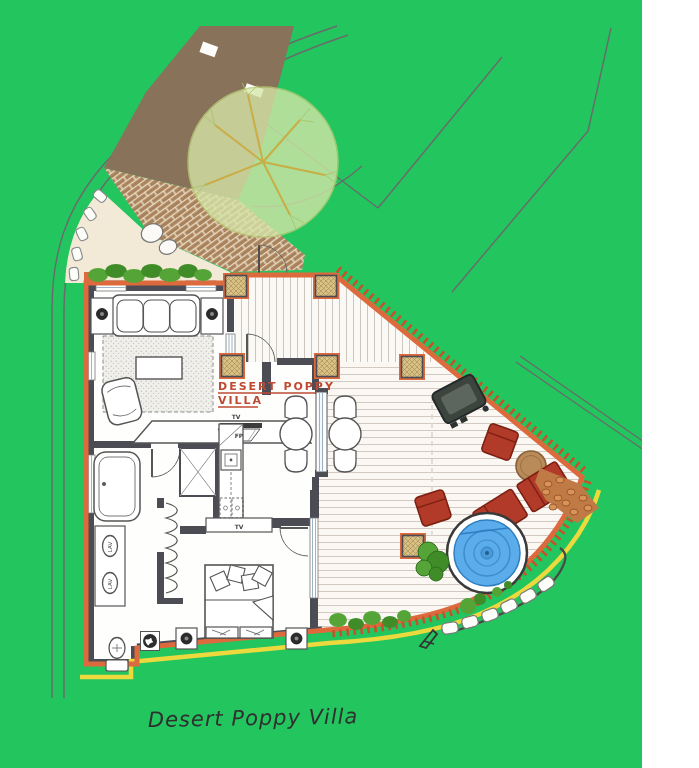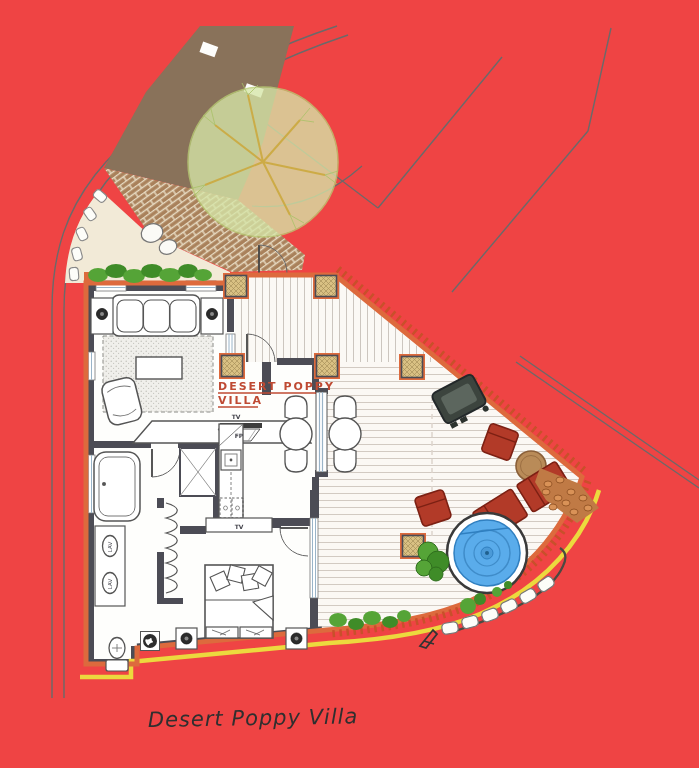--- a/index.html
+++ b/index.html
@@ -1,16 +1,16 @@
 <!DOCTYPE html>
 <html><head>
 <meta charset="utf-8">
 <style>
   html,body{margin:0;padding:0;background:#ffffff;}
-  #stage{position:relative;width:699px;height:768px;background:#ef4444;overflow:hidden;
+  #stage{position:relative;width:642px;height:768px;background:#22c55e;overflow:hidden;
          font-family:"DejaVu Sans", sans-serif;}
   svg{position:absolute;left:0;top:0;}
   text{font-family:"DejaVu Sans", sans-serif;}
   .villa-tag{font-weight:bold;font-size:11px;letter-spacing:2px;}
   .caption{font-size:21px;font-style:italic;fill:#2f2f2f;letter-spacing:1px;}
   .tiny{font-size:6px;fill:#44444c;font-weight:bold;}
   .teeny{font-size:5.5px;fill:#55555c;}
 </style>
 </head>
 <body>

